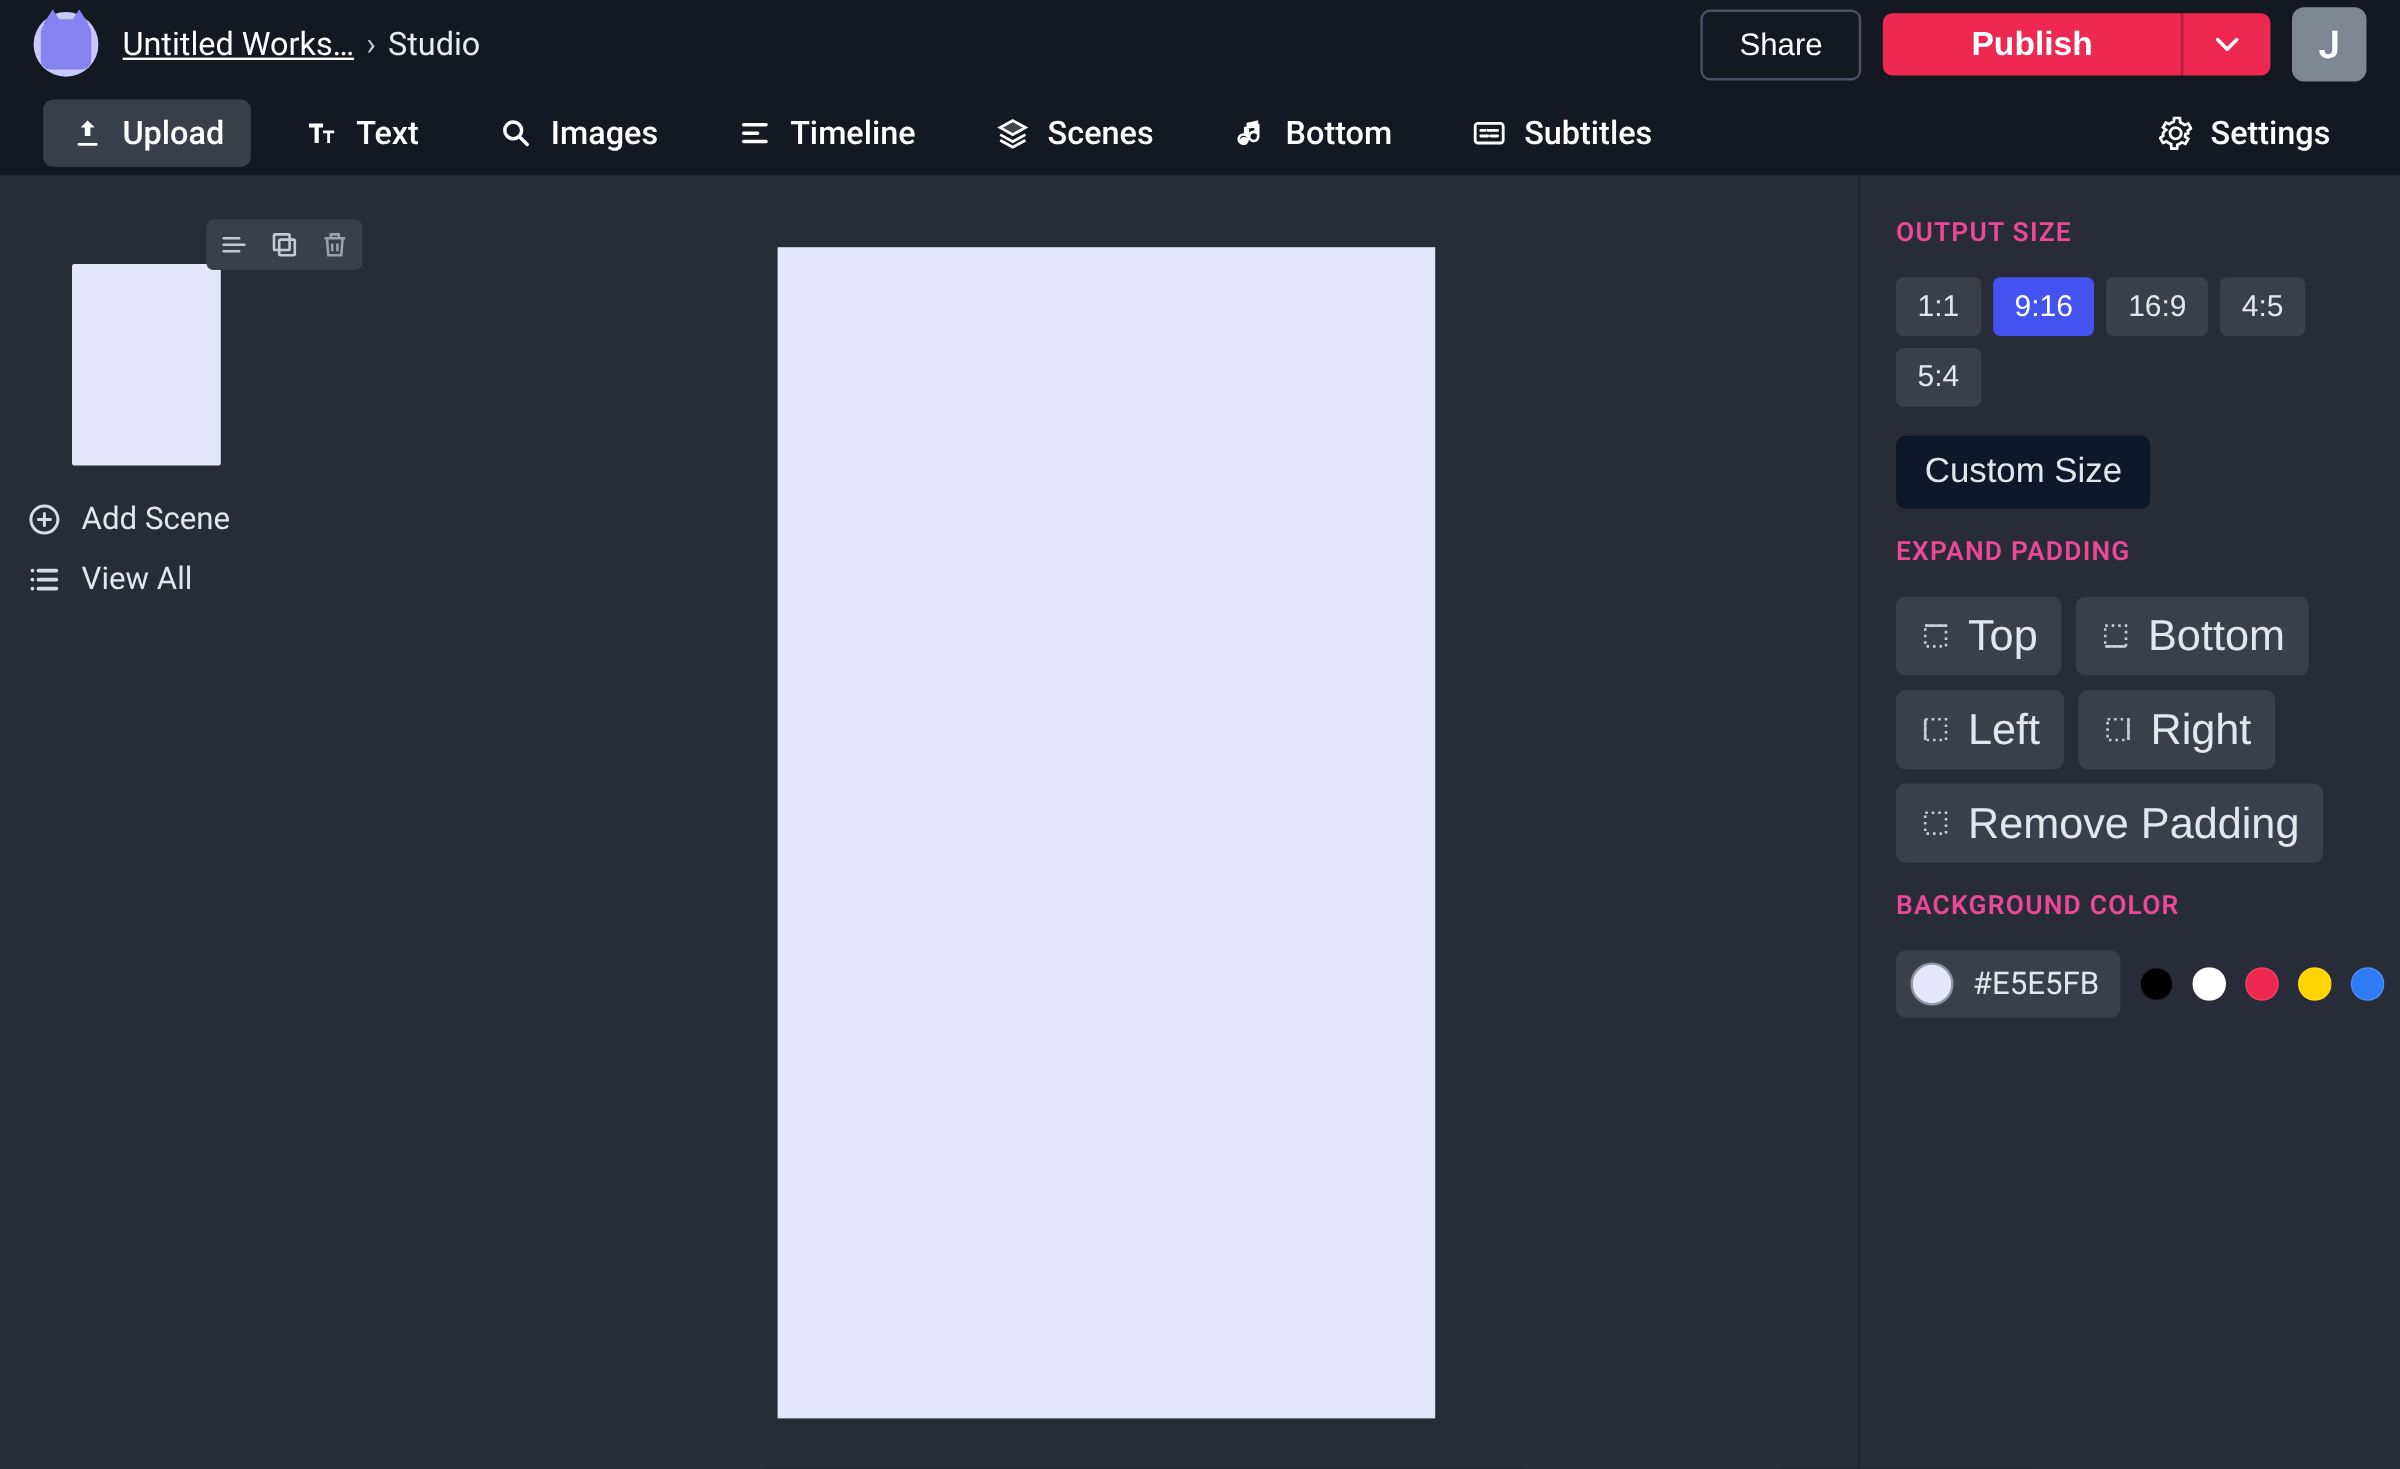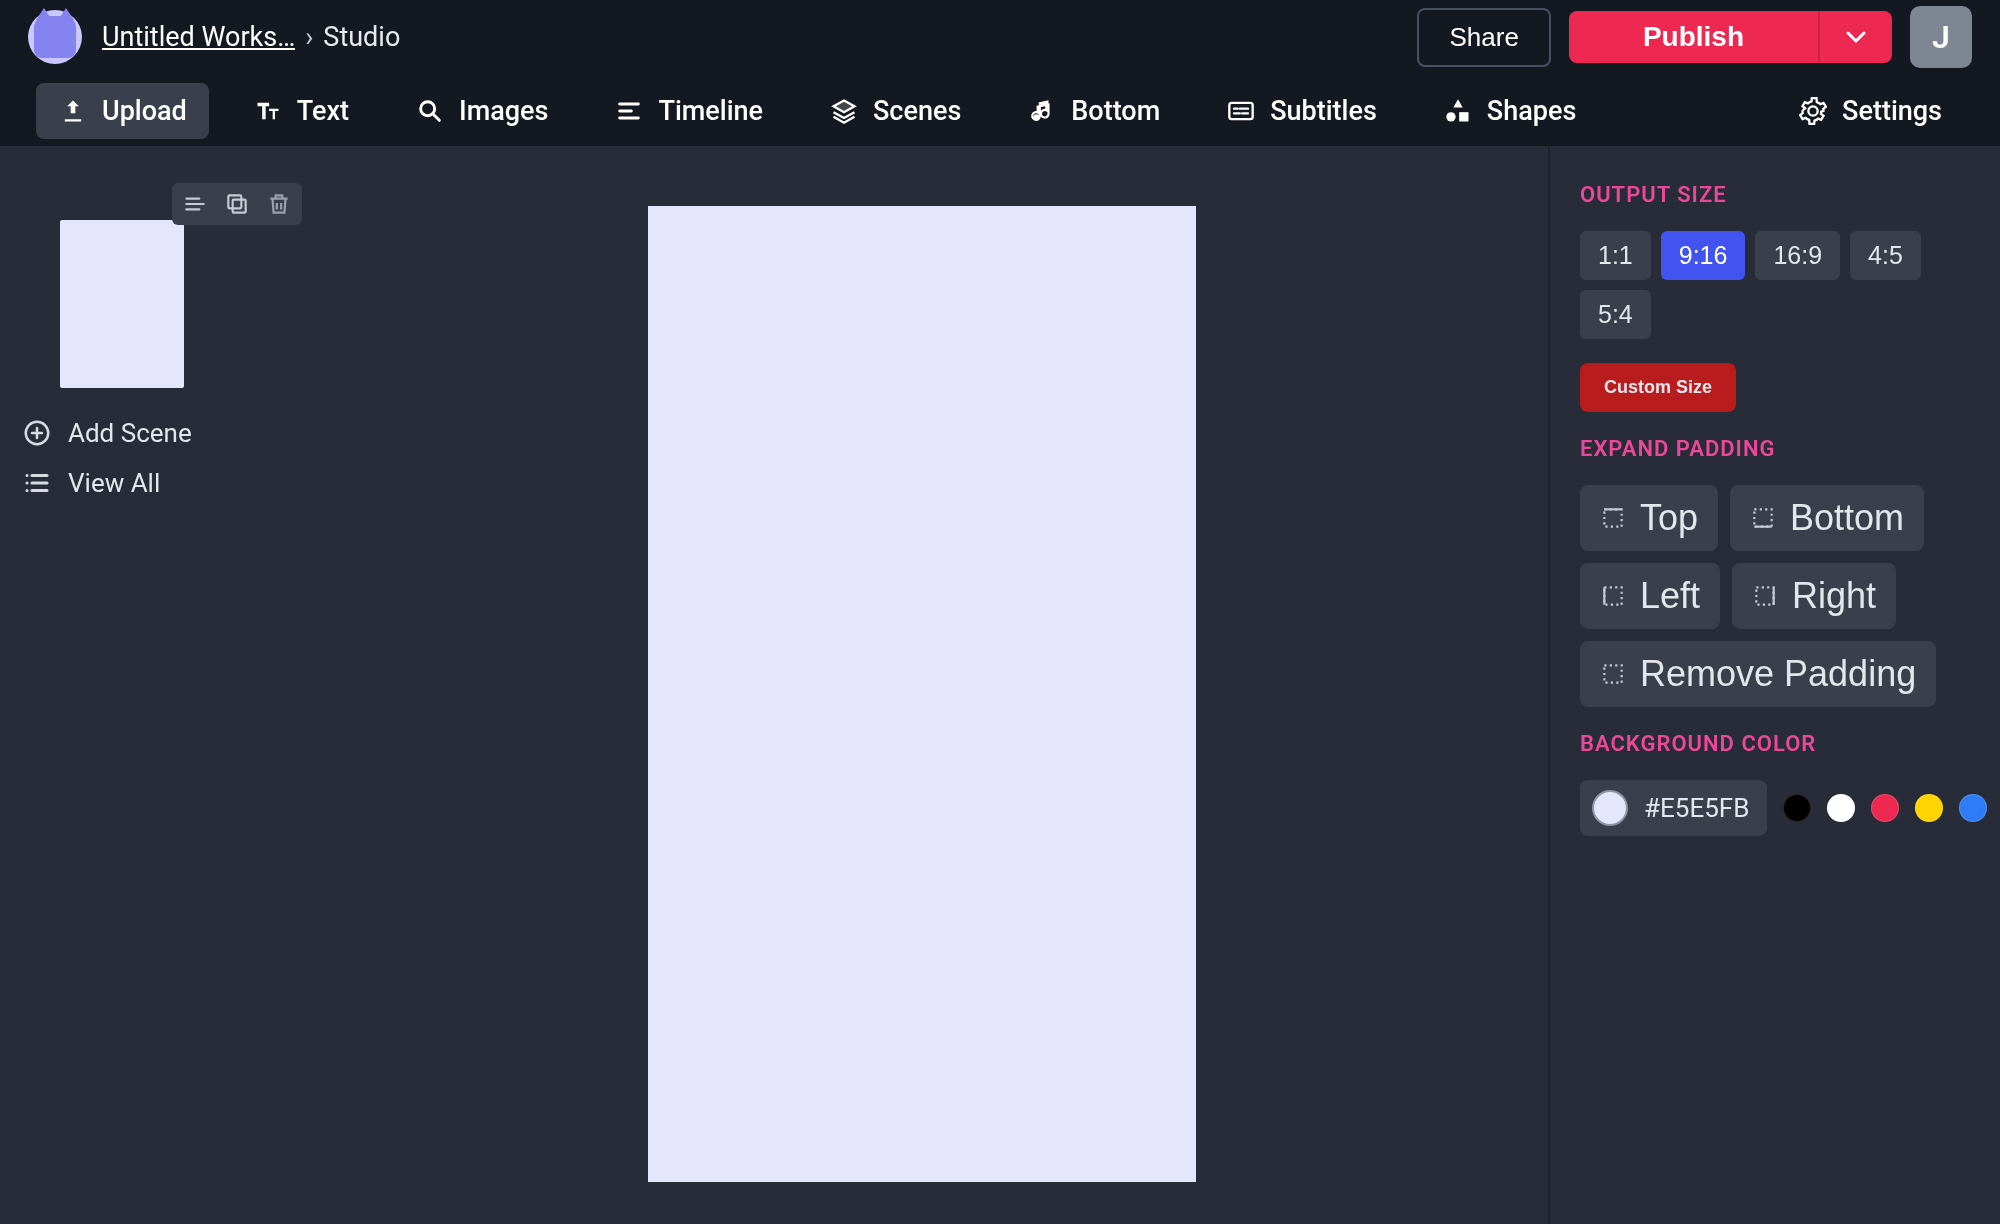--- a/index.html
+++ b/index.html
@@ -121,24 +121,23 @@
   .section-label {
     color: #ec4899; font-size: 22px; letter-spacing: 1px; font-weight: 600;
   }
   .ratio-row { display: flex; flex-wrap: wrap; gap: 10px; }
   .ratio-btn {
     background: #3b3f4b; color: #e4e6ee; border: none; border-radius: 6px;
     padding: 10px 18px; font-size: 25px; cursor: pointer;
   }
   .ratio-btn.active { background: #4253f0; color: #fff; }
   .custom-btn {
-    display:inline-block; background: #b91c1c; border:none; color:#e4e6ee;
-    padding: 14px 24px; border-radius: 8px; font-size: 18px; cursor:pointer;
+    display:inline-block; background: #0f172a; border:none; color:#e4e6ee;
+    padding: 14px 24px; border-radius: 8px; font-size: 29px; cursor:pointer;
     align-self:flex-start;
-    font-weight:bold;
   }
   .pad-grid { display: flex; flex-wrap: wrap; gap: 12px; }
   .pad-btn {
     background: #3b3f4b; border:none; color:#e4e6ee; border-radius: 8px;
     padding: 12px 20px; font-size: 36px; cursor: pointer;
     display:inline-flex; align-items:center; gap:14px;
   }
   .pad-icon { width: 26px; height: 26px; }
   .bg-row { display:flex; align-items:center; gap:16px; }
   .bg-chip {
@@ -236,30 +235,20 @@
     <span>Bottom</span>
   </div>
   <div class="tool">
     <span class="ticon">
       <svg width="28" height="28" viewBox="0 0 24 24" fill="none" stroke="#fff" stroke-width="2">
           <rect x="2" y="5" width="20" height="14" rx="2"></rect>
           <path d="M6 14h5M13 14h5M6 10h3M11 10h7" stroke-linecap="round"></path>
         </svg>
     </span>
     <span>Subtitles</span>
-  </div>
-  <div class="tool">
-    <span class="ticon">
-      <svg width="28" height="28" viewBox="0 0 24 24" fill="#fff">
-          <path d="M12 2l4 7H8l4-7z"></path>
-          <circle cx="6" cy="17" r="4"></circle>
-          <rect x="13" y="13" width="8" height="8"></rect>
-        </svg>
-    </span>
-    <span>Shapes</span>
   </div>
   <div class="toolbar-spacer"></div>
   <div class="tool">
     <span class="ticon">
       <svg width="28" height="28" viewBox="0 0 24 24" fill="#fff">
           <path d="M12 8a4 4 0 100 8 4 4 0 000-8zm9 4a7.9 7.9 0 00-.2-1.8l2.2-1.7-2-3.4-2.6 1a7.9 7.9 0 00-3.1-1.8L15 1h-4l-.3 2.7a7.9 7.9 0 00-3.1 1.8l-2.6-1-2 3.4 2.2 1.7A7.9 7.9 0 003 12c0 .6.1 1.2.2 1.8L1 15.5l2 3.4 2.6-1a7.9 7.9 0 003.1 1.8L9 23h4l.3-2.7a7.9 7.9 0 003.1-1.8l2.6 1 2-3.4-2.2-1.7c.1-.6.2-1.2.2-1.8z" fill="none" stroke="#fff" stroke-width="2"></path>
         </svg>
     </span>
     <span>Settings</span>
   </div>

